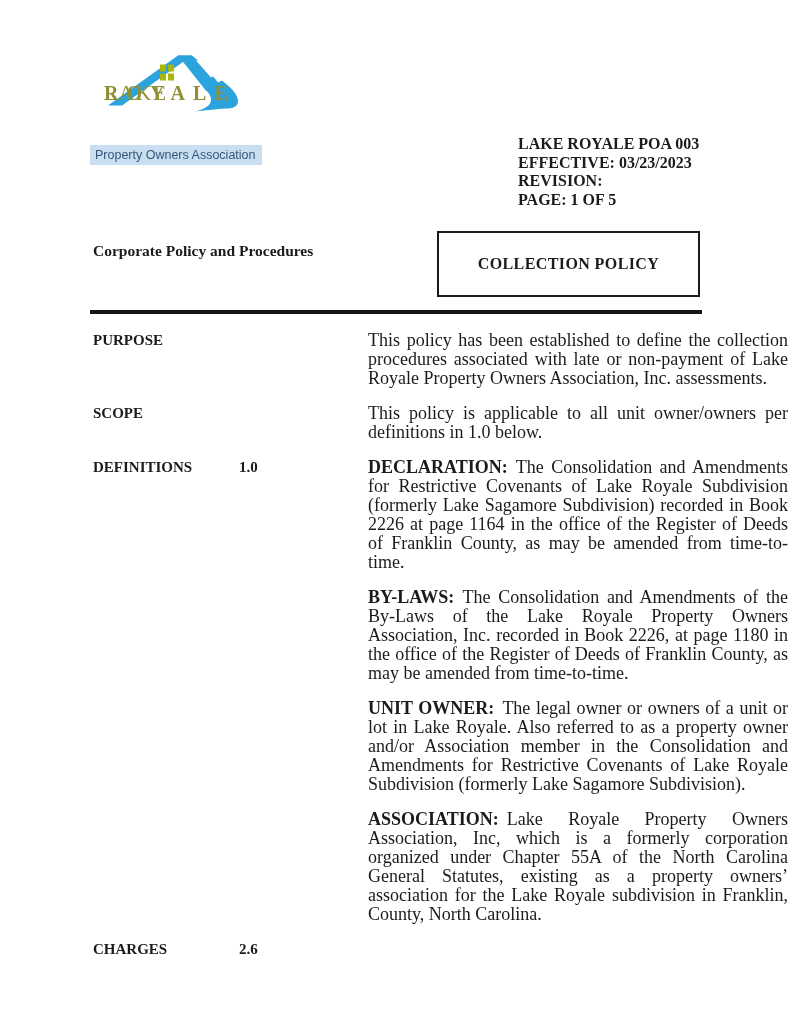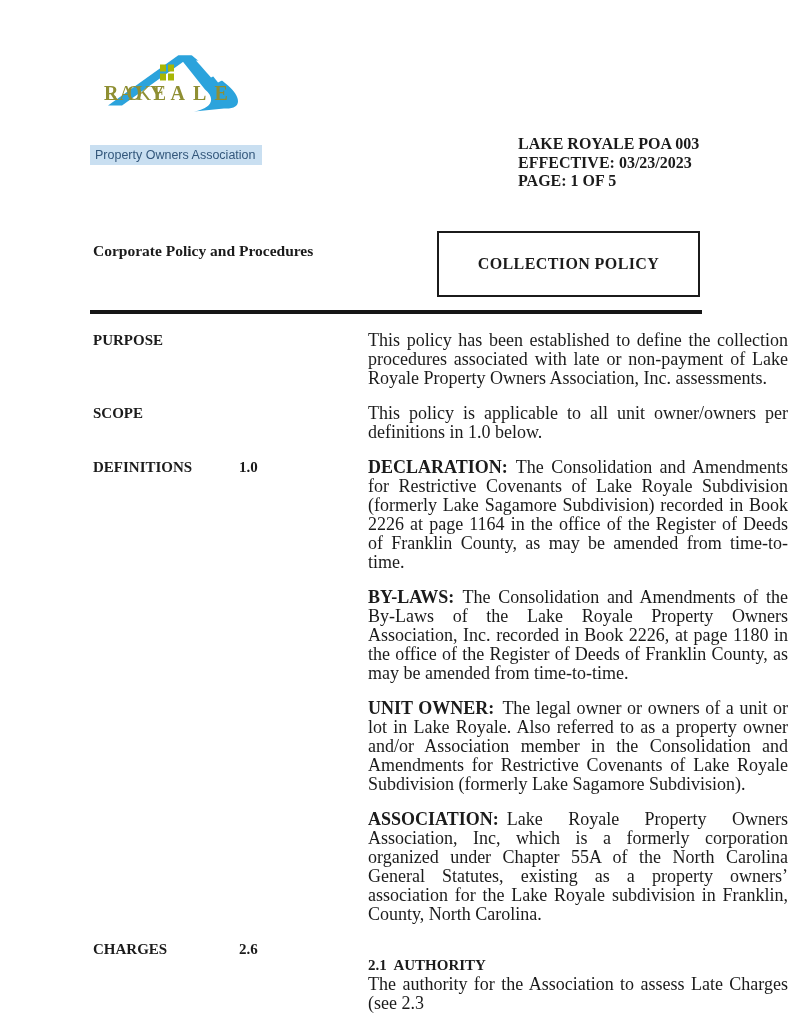--- a/index.html
+++ b/index.html
@@ -103,20 +103,21 @@
       </g>
     </svg>
     <div class="logo-lake">LAKE</div>
     <div class="logo-royale">ROYALE</div>
     <div class="logo-subtitle">Property Owners Association</div>
   </div>
 
   <div class="doc-header">
     <div>LAKE ROYALE POA 003</div>
     <div>EFFECTIVE: 03/23/2023</div>
+    <div>REVISION:</div>
     <div>PAGE: 1 OF 5</div>
   </div>
 
   <div class="corporate-title">Corporate Policy and Procedures</div>
   <div class="policy-box">
     <span>COLLECTION POLICY</span>
   </div>
 
   <div class="rule"></div>
 
@@ -145,22 +146,16 @@
         <p class="para"><strong class="lead">DECLARATION:</strong><span>The Consolidation and Amendments for Restrictive Covenants of Lake Royale Subdivision (formerly Lake Sagamore Subdivision) recorded in Book 2226 at page 1164 in the office of the Register of Deeds of Franklin County, as may be amended from time-to-time.</span></p>
         <p class="para"><strong class="lead">BY-LAWS:</strong><span>The Consolidation and Amendments of the By-Laws of the Lake Royale Property Owners Association, Inc. recorded in Book 2226, at page 1180 in the office of the Register of Deeds of Franklin County, as may be amended from time-to-time.</span></p>
         <p class="para"><strong class="lead">UNIT OWNER:</strong><span>The legal owner or owners of a unit or lot in Lake Royale.  Also referred to as a property owner and/or Association member in the Consolidation and Amendments for Restrictive Covenants of Lake Royale Subdivision (formerly Lake Sagamore Subdivision).</span></p>
         <p class="para"><strong class="lead">ASSOCIATION:</strong><span>Lake Royale Property Owners Association, Inc, which is a formerly corporation organized under Chapter 55A of the North Carolina General Statutes, existing as a property owners’ association for the Lake Royale subdivision in Franklin, County, North Carolina.</span></p>
       </div>
     </div>
 
     <div class="section">
       <div class="sec-label">CHARGES</div>
       <div class="sec-num">2.6</div>
-      <div class="sec-body">
-        <div class="subsection">
-          <div class="subhead">2.1  AUTHORITY</div>
-          <p class="para">The authority for the Association to assess Late Charges (see 2.3</p>
-        </div>
-      </div>
     </div>
 
   </div>
 </div>
 
 </body></html>

